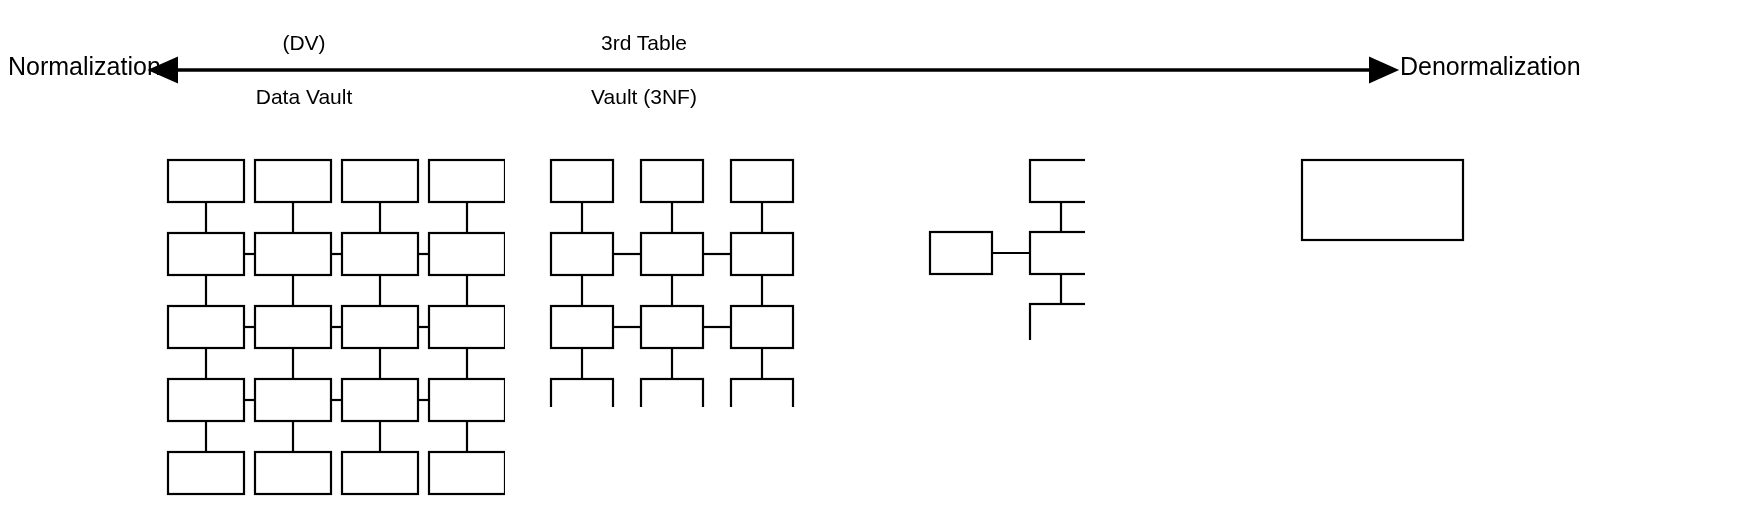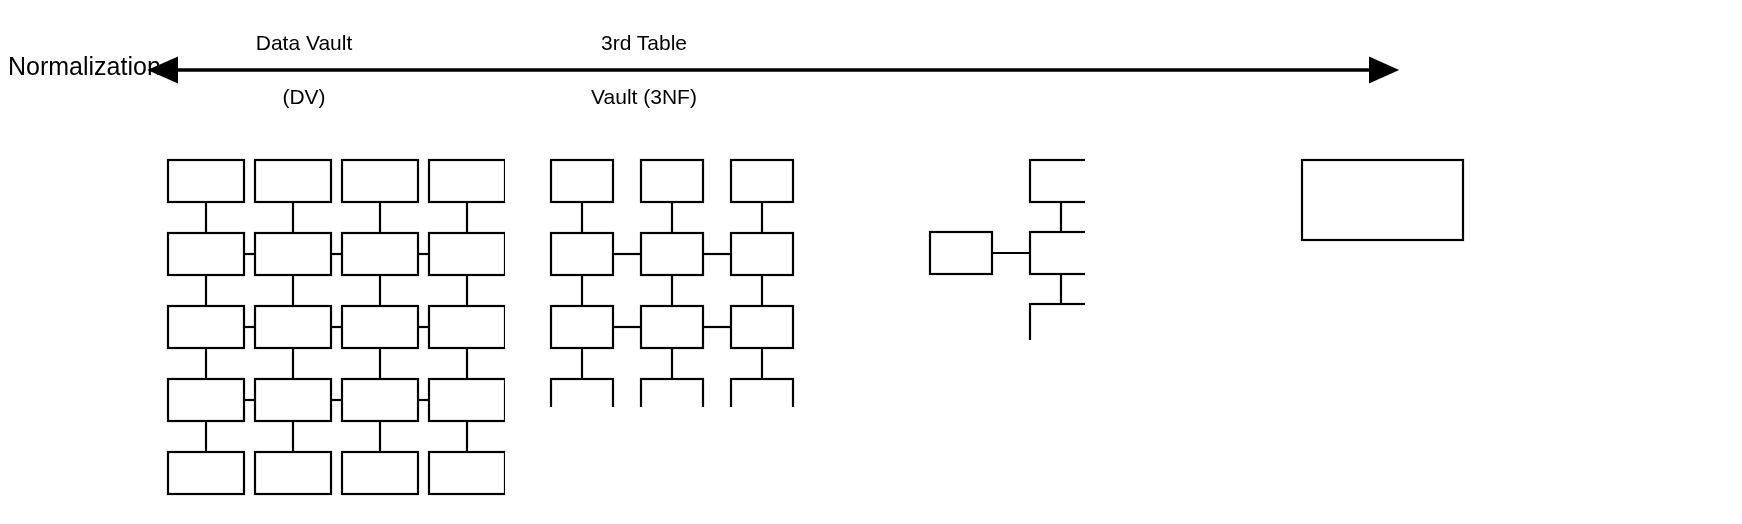--- a/index.html
+++ b/index.html
@@ -60,36 +60,37 @@
     stroke-width: 2.2;
   }
 </style>
 </head>
 <body>
 
 <div id="canvas">
 
   <div class="axis-label" id="label-normalization">Normalization</div>
 
+  <div class="axis-label" id="label-denormalization">Denormalization</div>
 
   <svg class="arrow-svg" width="1742" height="110">
     <defs>
       <marker id="arrowhead-left" markerWidth="10" markerHeight="8" refX="9" refY="4" orient="auto" markerUnits="strokeWidth">
         <path d="M9,0 L0,4 L9,8 z" fill="#000000"></path>
       </marker>
       <marker id="arrowhead-right" markerWidth="10" markerHeight="8" refX="1" refY="4" orient="auto" markerUnits="strokeWidth">
         <path d="M0,0 L9,4 L0,8 z" fill="#000000"></path>
       </marker>
     </defs>
     <line x1="178" y1="70" x2="1372" y2="70" stroke="#000000" stroke-width="3.4" marker-start="url(#arrowhead-left)" marker-end="url(#arrowhead-right)"></line>
   </svg>
 
   <div class="stage-caption" style="left:219px; top:2px; width:170px;">
+    <div>(DV)</div>
     <div>Data Vault</div>
-    <div>(DV)</div>
   </div>
 
   <div class="stage-caption" style="left:554px; top:2px; width:180px;">
     <div>3rd Table</div>
     <div>Vault (3NF)</div>
   </div>
 
 
 
   <svg class="model-svg" id="svg-data-vault" style="left:160px; top:152px;" width="345" height="372">

